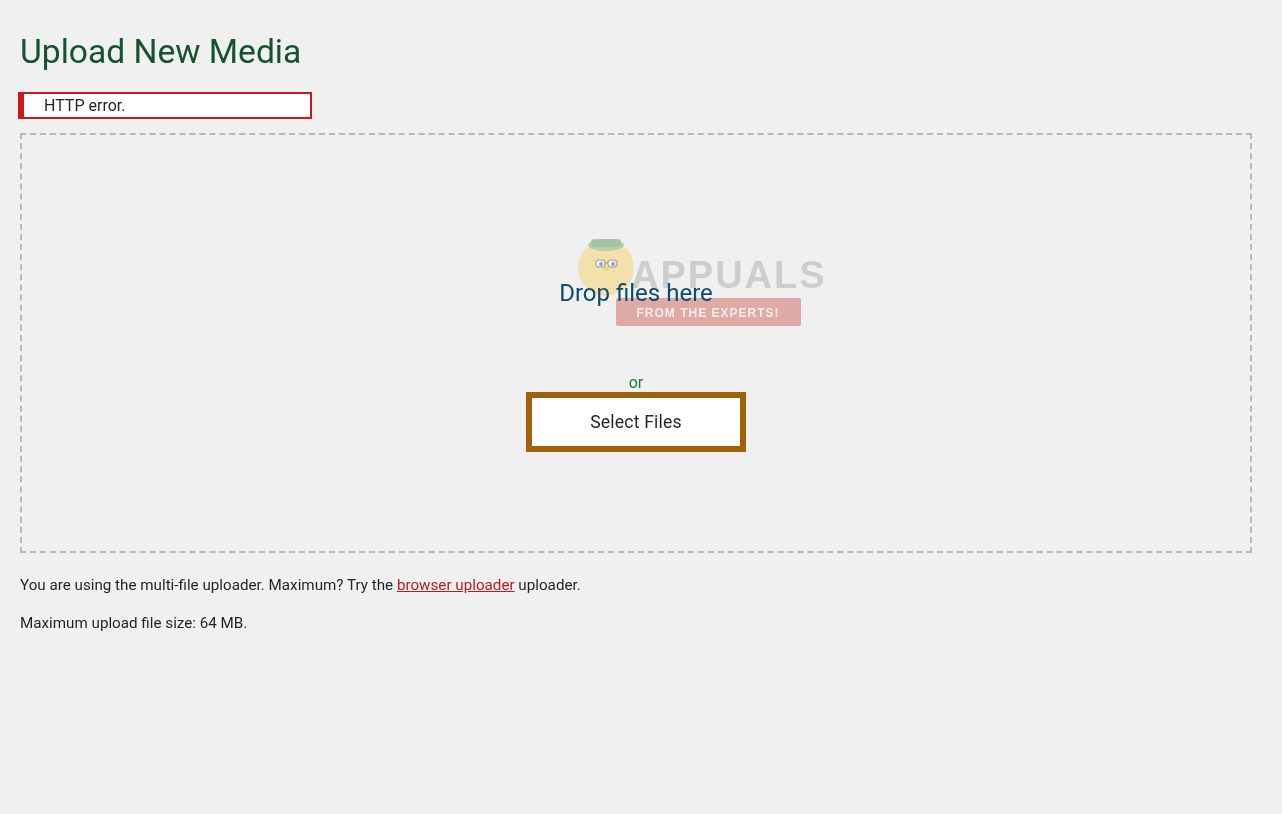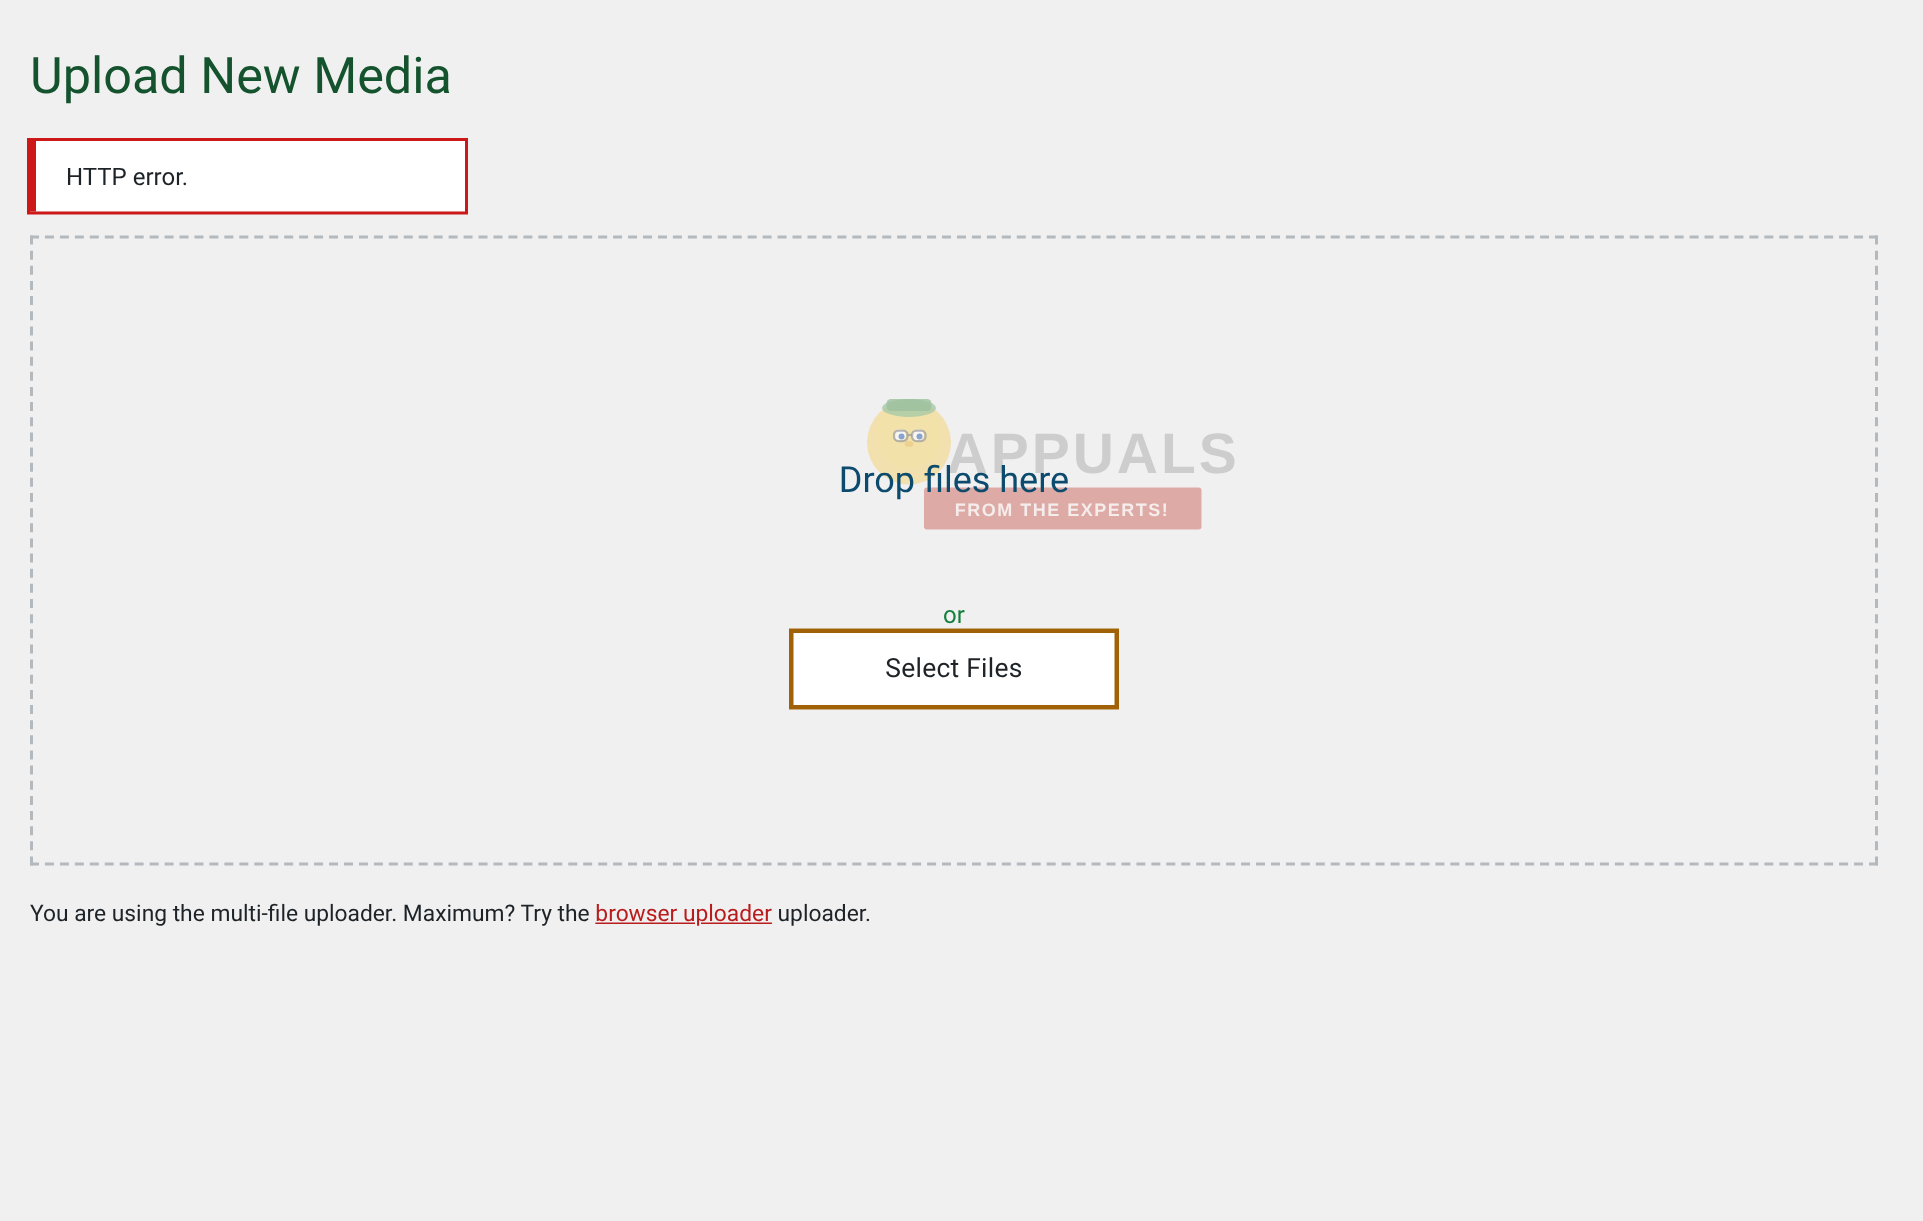--- a/index.html
+++ b/index.html
@@ -26,21 +26,21 @@
       font-weight: 400;
       color: #14532d;
       margin-bottom: 20px;
       line-height: 1.3;
     }
 
     .error-notice {
       background: #fff;
       border-left: 4px solid #cc1818;
       outline: 2px solid #cc1818;
-      padding: 14px 20px;
+      padding: 2px 20px;
       margin-bottom: 16px;
       display: inline-block;
       min-width: 290px;
       max-width: 310px;
     }
 
     .error-notice-text {
       font-size: 1rem;
       color: #1d2327;
     }
@@ -59,21 +59,21 @@
       max-width: 1242px;
     }
 
     .or-text {
       font-size: 1rem;
       color: #15803d;
     }
 
     .select-files-btn {
       background: #fff;
-      border: 3px solid #a16207;
+      border: 6px solid #a16207;
       color: #1d2327;
       font-size: 1.1rem;
       padding: 14px 40px;
       cursor: pointer;
       font-family: inherit;
       letter-spacing: 0.01em;
       min-width: 220px;
     }
 
     .info-text {
@@ -158,14 +158,15 @@
     <div class="or-text">or</div>
 
     <button class="select-files-btn">Select Files</button>
 
   </div>
 
   <p class="info-text">
     <span>You are using the multi-file uploader. Maximum? Try the </span><a class="info-link" href="#">browser uploader</a><span> uploader.</span>
   </p>
 
+  <p class="info-text">Maximum upload file size: 64 MB.</p>
 
 </div>
 
 </body></html>

